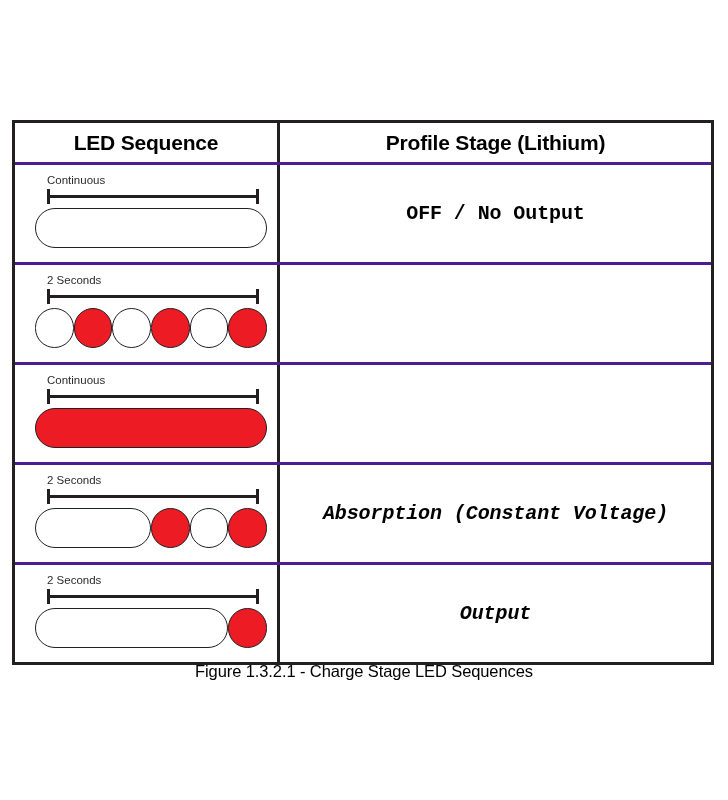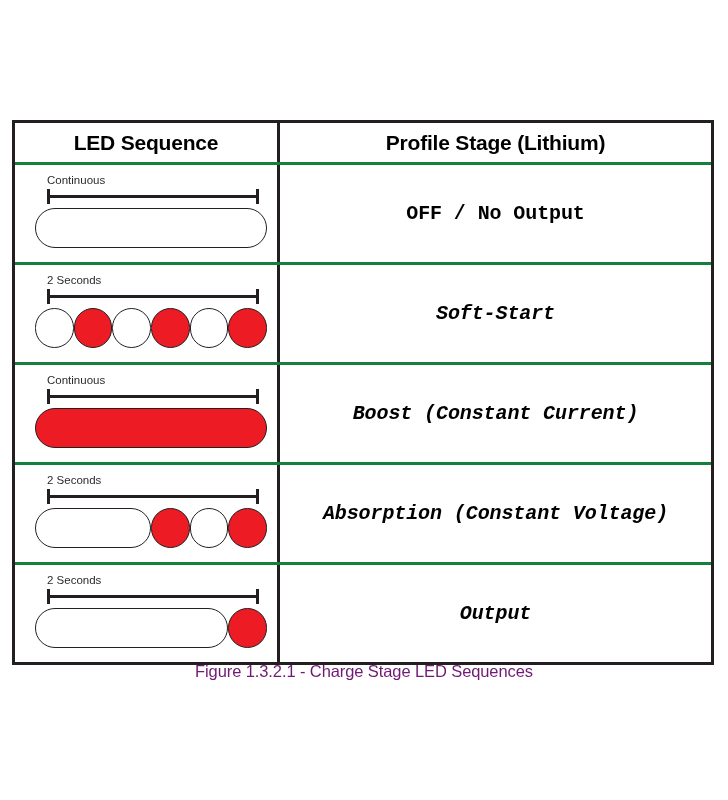--- a/index.html
+++ b/index.html
@@ -24,21 +24,21 @@
     width: 702px;            
     border: 3px solid #231f20;
     box-sizing: border-box;
     background: #fff;
   }
 
   .trow {
     display: flex;
     width: 100%;
     box-sizing: border-box;
-    border-bottom: 3px solid #15803d;
+    border-bottom: 3px solid #4c1d95;
   }
   .trow:last-child { border-bottom: none; }
 
   .cell-left {
     width: 265px;            
     flex: 0 0 265px;
     box-sizing: border-box;
     border-right: 3px solid #231f20;
     position: relative;
   }
@@ -150,21 +150,21 @@
   .seg.red { background: #ED1C24; }
 
   
   #figure-caption {
     position: absolute;
     left: 0;
     top: 662px;
     width: 728px;
     text-align: center;
     font-size: 16.5px;
-    color: #701a75;
+    color: #000000;
     letter-spacing: -0.1px;
   }
 </style>
 </head>
 <body>
 
 <div id="figure-table">
 
   <div class="trow header-row">
     <div class="cell-left">
@@ -206,40 +206,34 @@
             <div class="strip">
               <div class="seg" style="left: 0px; width: 38.6667px; border-radius: 20px;"></div>
               <div class="seg red" style="left: 38.6667px; width: 38.6667px; border-radius: 20px;"></div>
               <div class="seg" style="left: 77.3333px; width: 38.6667px; border-radius: 20px;"></div>
               <div class="seg red" style="left: 116px; width: 38.6667px; border-radius: 20px;"></div>
               <div class="seg" style="left: 154.667px; width: 38.6667px; border-radius: 20px;"></div>
               <div class="seg red" style="left: 193.333px; width: 38.6667px; border-radius: 20px;"></div>
             </div>
           </div>
         </div>
-        <div class="cell-right">
-          <span class="stage-text italic">Soft-Start</span>
-        </div>
       </div>
       <div class="trow body-row">
         <div class="cell-left">
           <div class="seq-wrap">
             <div class="dim">
               <div class="dim-label">Continuous</div>
               <div class="dim-bar"></div>
               <div class="dim-cap left"></div>
               <div class="dim-cap right"></div>
             </div>
             <div class="strip">
               <div class="seg red" style="left: 0px; width: 232px; border-radius: 20px;"></div>
             </div>
           </div>
-        </div>
-        <div class="cell-right">
-          <span class="stage-text italic">Boost (Constant Current)</span>
         </div>
       </div>
       <div class="trow body-row">
         <div class="cell-left">
           <div class="seq-wrap">
             <div class="dim">
               <div class="dim-label">2 Seconds</div>
               <div class="dim-bar"></div>
               <div class="dim-cap left"></div>
               <div class="dim-cap right"></div>

